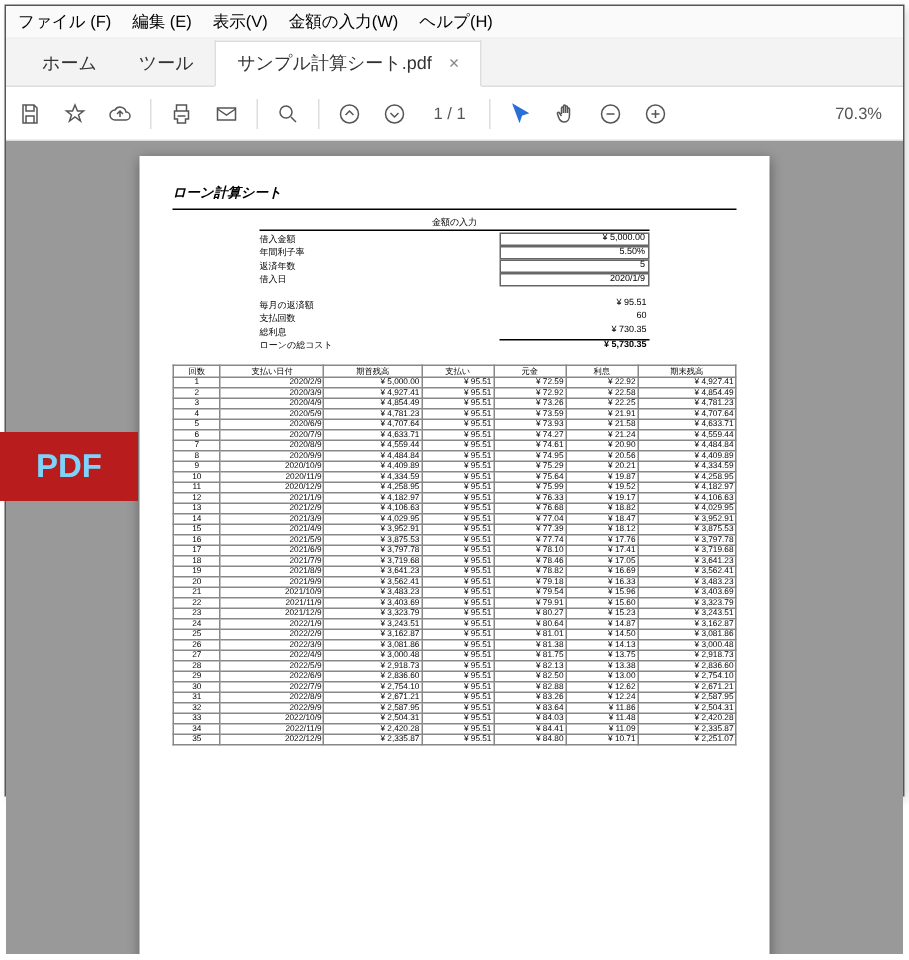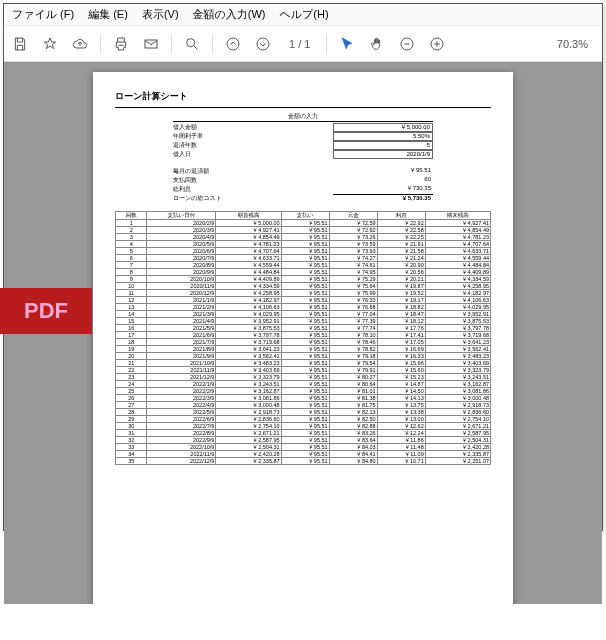--- a/index.html
+++ b/index.html
@@ -12,53 +12,61 @@
 .tab.active { background: #fff; border: 1px solid #ddd; border-bottom: 1px solid #fff; position: relative; top: 1px; }
 .tab .close { margin-left: 8px; color: #888; }
 .toolbar { height: 36px; display: flex; align-items: center; padding: 0 6px; border-bottom: 1px solid #ddd; background: #fff; gap: 10px; }
 .tool { width: 20px; height: 20px; display: flex; align-items: center; justify-content: center; color: #555; cursor: pointer; }
 .tool svg { width: 16px; height: 16px; stroke: #555; fill: none; stroke-width: 1.5; }
 .sep { width: 1px; height: 20px; background: #ddd; }
 .pagenum { font-size: 11px; color: #555; padding: 0 6px; }
 .zoom { font-size: 11px; color: #555; margin-left: auto; padding-right: 8px; }
 .viewer { background: #999; height: 542px; display: flex; justify-content: center; overflow: auto; padding: 10px 0 30px 0; }
 .page { background: #fff; width: 420px; min-height: 560px; box-shadow: 0 2px 8px rgba(0,0,0,0.4); padding: 18px 22px; font-size: 6px; }
-.title { font-size: 9px; font-weight: bold; margin-bottom: 4px; }
+.title { font-size: 9px; font-weight: bold; margin-bottom: 4px; font-style: italic; }
 .hr { border-top: 1px solid #000; margin-bottom: 4px; }
 .inputs { margin: 0 auto 8px auto; width: 260px; }
 .inputs .head { text-align: center; border-bottom: 1px solid #000; margin-bottom: 1px; }
 .irow { display: flex; }
 .irow .lab { width: 100px; }
 .irow .val { width: 100px; text-align: right; border: 1px solid #666; padding: 0 2px; margin-left: auto; }
 .summary { margin: 4px auto 8px auto; width: 260px; }
 .summary .irow .val { border: none; }
 .summary .irow:last-child .val { border-top: 1px solid #000; font-weight: bold; }
 table { border-collapse: collapse; width: 100%; font-size: 5.5px; }
 th, td { border: 1px solid #888; padding: 0 1px; text-align: right; white-space: nowrap; }
 th { background: #fff; font-weight: normal; text-align: center; }
 td:first-child, th:first-child { text-align: center; }
-.pdf-badge { position: absolute; left: 0; top: 288px; background: #b81c1c; color: #f9a8d4; font-weight: bold; font-size: 22px; padding: 10px 24px; z-index: 10; font-family: Arial, sans-serif; }
+.pdf-badge { position: absolute; left: 0; top: 288px; background: #b81c1c; color: #7dd3fc; font-weight: bold; font-size: 22px; padding: 10px 24px; z-index: 10; font-family: Arial, sans-serif; }
 .arrow-marker { position: absolute; left: 34px; top: 340px; font-size: 10px; color: #555; }
 </style>
 </head>
 <body>
 
 <div class="pdf-badge">PDF</div>
 <div class="arrow-marker">▸</div>
 
 <div class="window">
 
   <div class="menubar">
     <span>ファイル (F)</span>
     <span>編集 (E)</span>
     <span>表示(V)</span>
     <span>金額の入力(W)</span>
     <span>ヘルプ(H)</span>
   </div>
 
+  <div class="tabs">
+    <div class="tab">ホーム</div>
+    <div class="tab">ツール</div>
+    <div class="tab active">
+      <span>サンプル計算シート.pdf</span>
+      <span class="close">×</span>
+    </div>
+  </div>
 
   <div class="toolbar">
     <div class="tool">
         <svg viewBox="0 0 24 24">
           <path d="M5 3h11l3 3v15H5z M8 3v6h8V3 M8 21v-7h8v7"></path>
         </svg>
       </div>
     <div class="tool">
         <svg viewBox="0 0 24 24">
           <path d="M12 3l2.5 6h6l-5 4 2 6-5.5-4-5.5 4 2-6-5-4h6z"></path>

